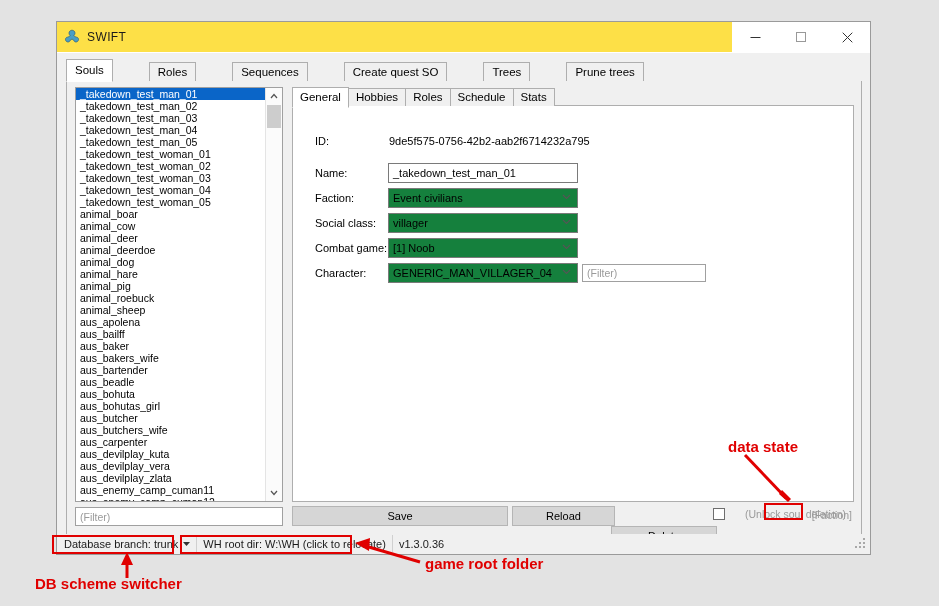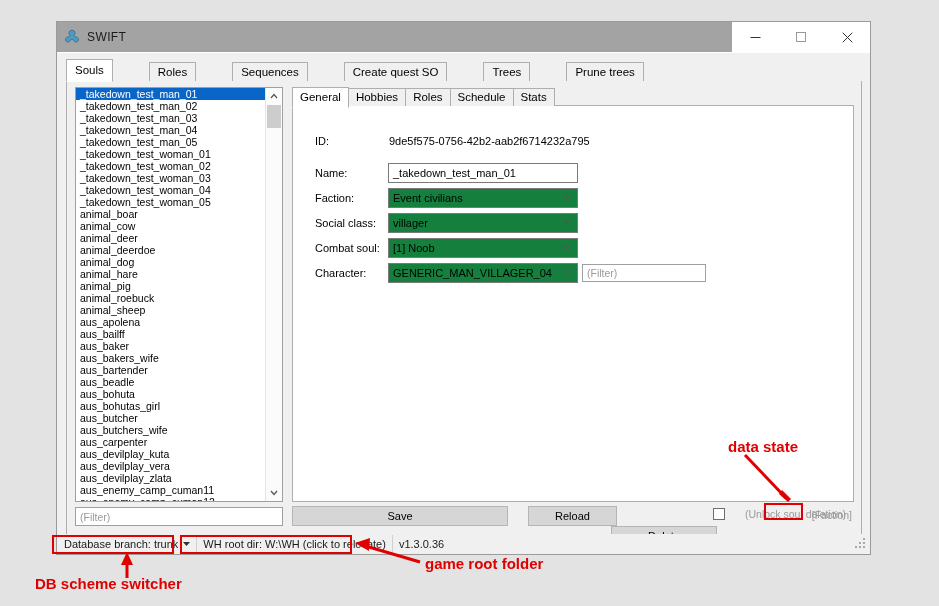--- a/index.html
+++ b/index.html
@@ -21,21 +21,21 @@
     left: 56px; top: 21px;
     width: 815px; height: 534px;
     background: #f0f0f0;
     border: 1px solid #9a9a9a;
     box-shadow: 0 0 0 0 rgba(0,0,0,0);
     box-sizing: border-box;
   }
   .titlebar {
     position: relative;
     height: 30px;
-    background: #a3a3a3;
+    background: #fde047;
     display: flex;
     align-items: center;
     border-bottom: 1px solid #ffffff;
   }
   .title-left {
     display: flex; align-items: center;
     padding-left: 7px;
     gap: 7px;
   }
   .app-icon {
@@ -516,21 +516,21 @@
               <span>villager</span>
               <span class="chev">
                 <svg width="9" height="6" viewBox="0 0 9 6">
                     <path d="M1 1 L4.5 4.5 L8 1" fill="none" stroke="#555" stroke-width="1.2"></path>
                   </svg>
               </span>
             </div>
           </div>
 
           <div class="form-row" style="top:131px;">
-            <span class="form-label">Combat soul:</span>
+            <span class="form-label">Combat game:</span>
             <div class="combo">
               <span>[1] Noob</span>
               <span class="chev">
                 <svg width="9" height="6" viewBox="0 0 9 6">
                     <path d="M1 1 L4.5 4.5 L8 1" fill="none" stroke="#555" stroke-width="1.2"></path>
                   </svg>
               </span>
             </div>
           </div>
 
@@ -545,21 +545,21 @@
               </span>
             </div>
             <div class="filter-small">(Filter)</div>
           </div>
 
         </div>
       </div>
 
       <div class="btnrow">
         <div class="btn" style="left:0; width:216px;">Save</div>
-        <div class="btn" style="left:236px; width:89px;">Reload</div>
+        <div class="btn" style="left:220px; width:103px;">Reload</div>
         <div class="btn" style="left:319px; width:106px;margin-top:20px;">Delete</div>
         <div class="chk-wrap" style="left:421px;">
           <span class="chkbox"></span>
           <span class="chk-label">(Unlock soul deletion)</span>
         </div>
         <span class="pristine">[Faction]</span>
       </div>
 
     </div>
 

